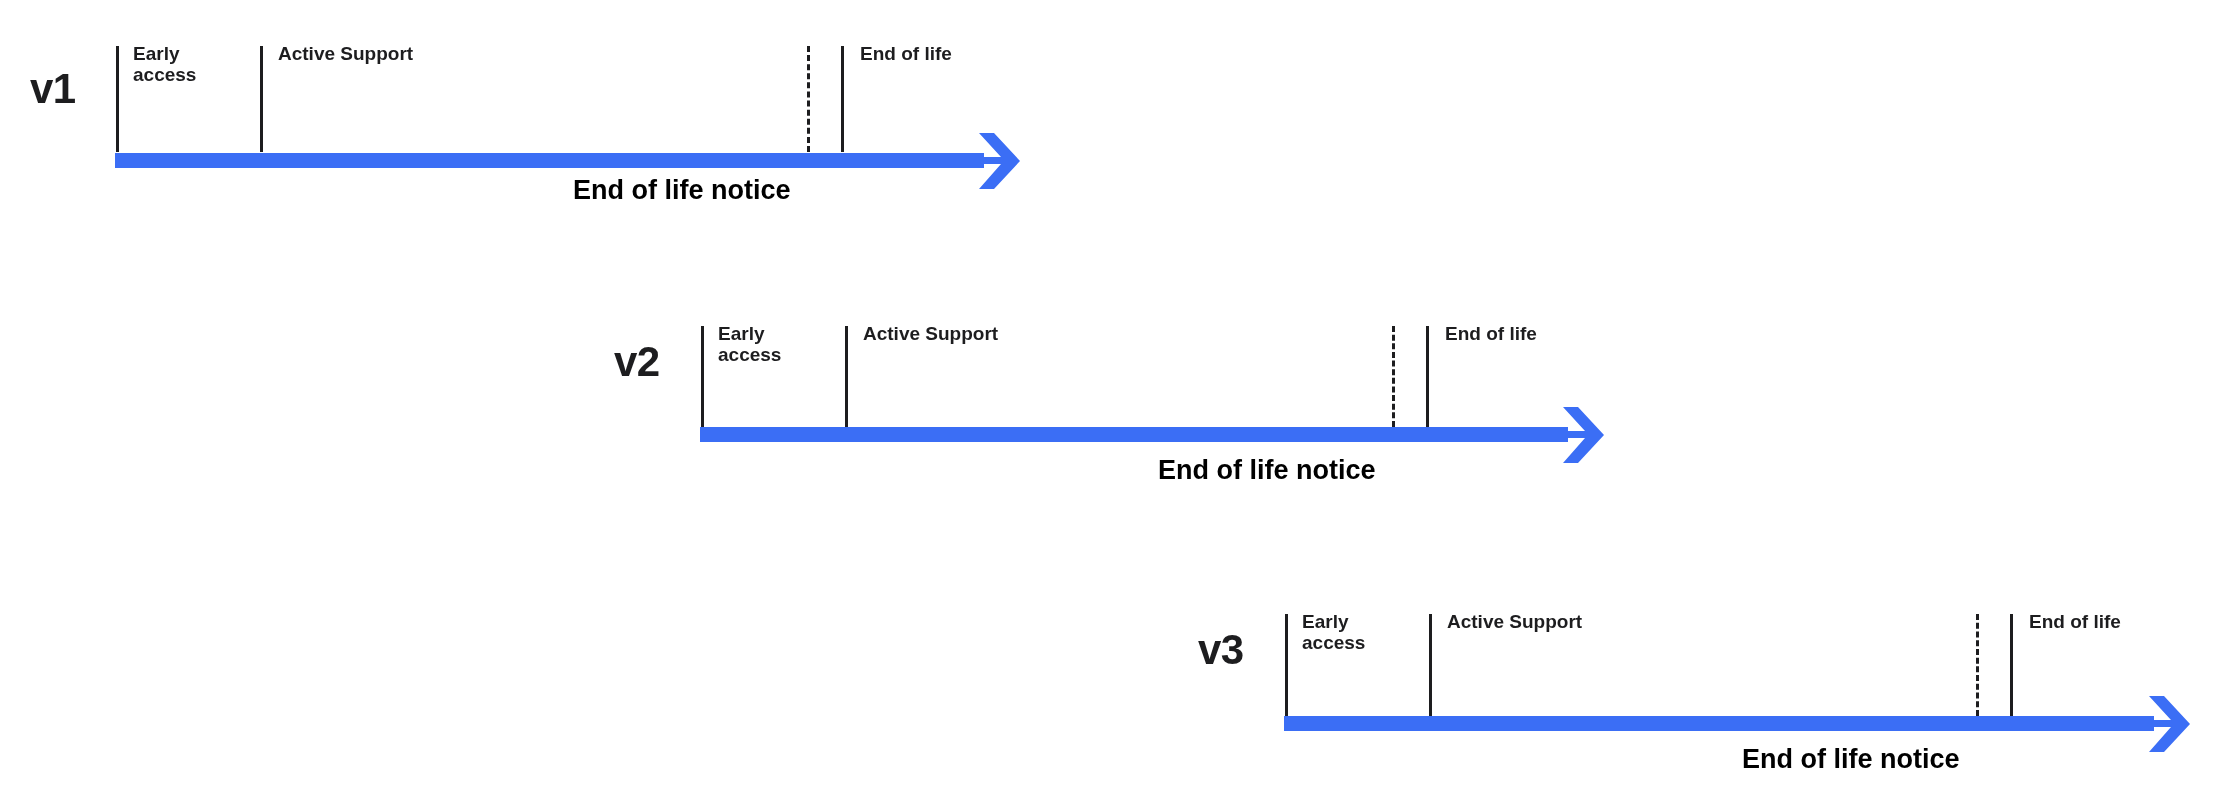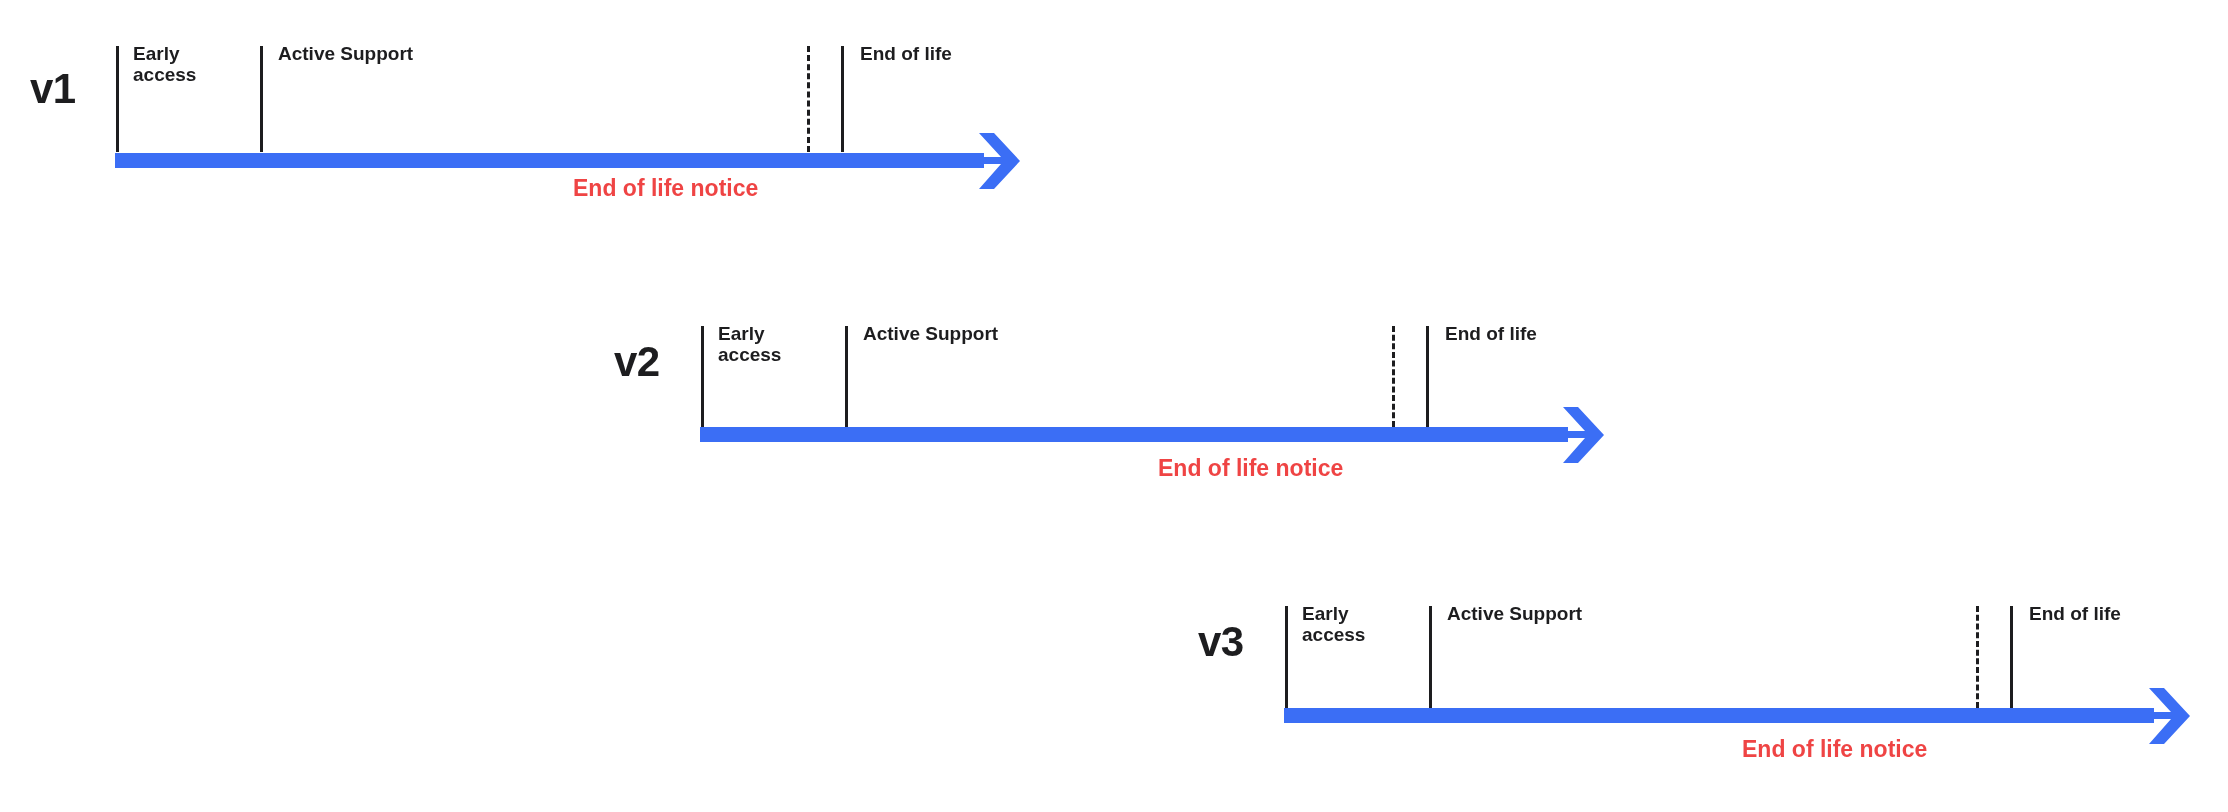--- a/index.html
+++ b/index.html
@@ -45,23 +45,23 @@
   .phase-label {
     position: absolute;
     font-size: 19px;
     font-weight: 700;
     color: #1d1d1f;
     line-height: 1.08;
     white-space: pre-line;
   }
   .notice-label {
     position: absolute;
-    font-size: 23px;
+    font-size: 27px;
     font-weight: 700;
-    color: #ef4444;
+    color: #000000;
     line-height: 1;
     white-space: nowrap;
   }
   .track-bar {
     position: absolute;
     height: 15px;
   }
   .arrow-svg {
     position: absolute;
     overflow: visible;
@@ -96,21 +96,21 @@
       <div class="phase-label" style="left: 718px; top: 324px;">Early
 access</div>
       <div class="phase-label" style="left: 863px; top: 324px;">Active Support</div>
       <div class="phase-label" style="left: 1445px; top: 324px;">End of life</div>
       <div class="track-bar" style="left: 700px; top: 427px; width: 868px; background: rgb(59, 110, 245);"></div>
       <svg class="arrow-svg" width="46" height="56" viewBox="0 0 46 56" style="left: 1558px; top: 406.5px;">
         <polygon points="5,0 20,0 46,28 20,56 5,56 27,31 0,31 0,24 27,24" fill="#3b6ef5"></polygon>
       </svg>
       <div class="notice-label" style="left: 1158px; top: 457px;">End of life notice</div>
     </div>
-    <div class="lifecycle-row" style="top: 0px;">
+    <div class="lifecycle-row" style="top: 8px;">
       <div class="version-label" style="left: 1198px; top: 621px;">v3</div>
       <div class="tick" style="left: 1285px; top: 606px; height: 102px;"></div>
       <div class="tick" style="left: 1429px; top: 606px; height: 102px;"></div>
       <div class="tick dashed" style="left: 1976px; top: 606px; height: 102px;"></div>
       <div class="tick" style="left: 2010px; top: 606px; height: 102px;"></div>
       <div class="phase-label" style="left: 1302px; top: 604px;">Early
 access</div>
       <div class="phase-label" style="left: 1447px; top: 604px;">Active Support</div>
       <div class="phase-label" style="left: 2029px; top: 604px;">End of life</div>
       <div class="track-bar" style="left: 1284px; top: 708px; width: 870px; background: rgb(59, 110, 245);"></div>

